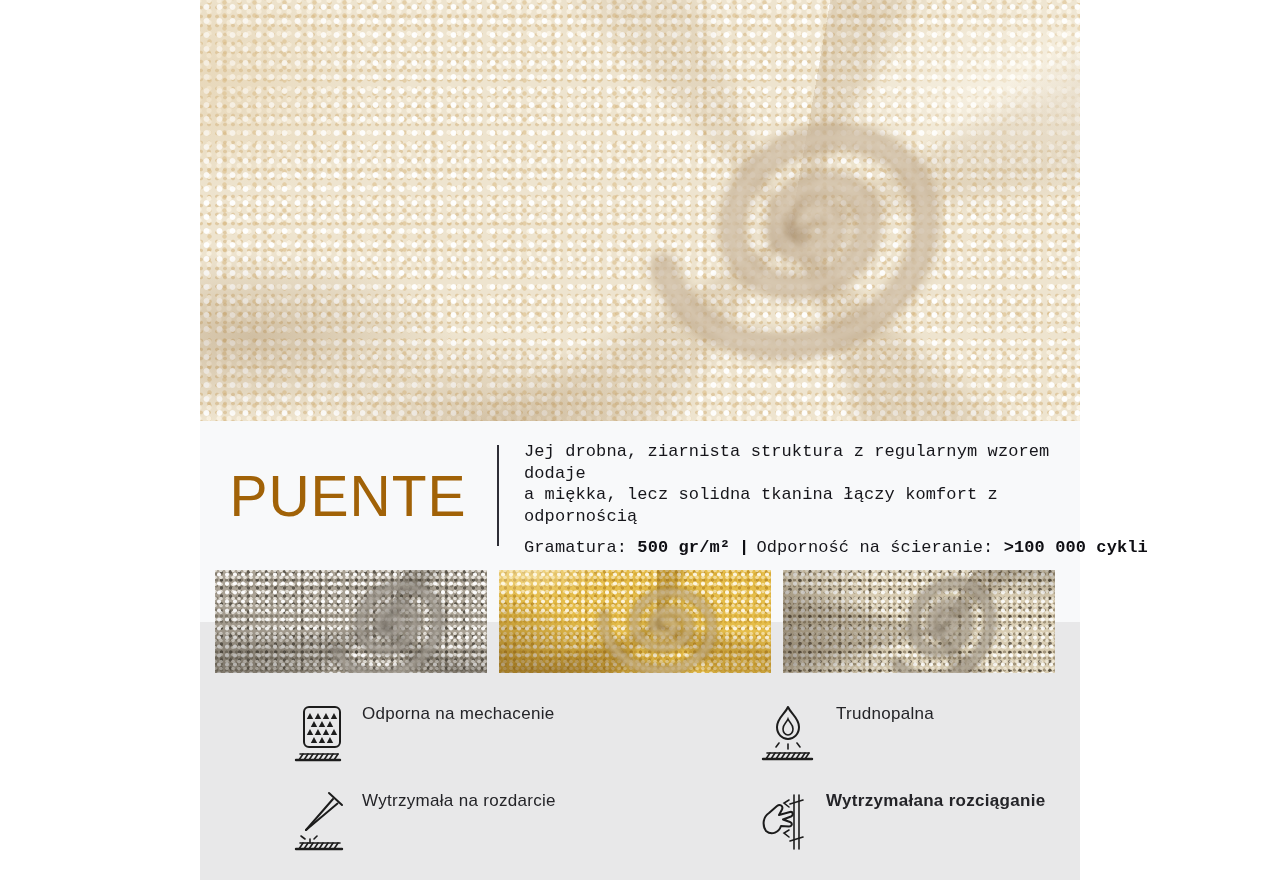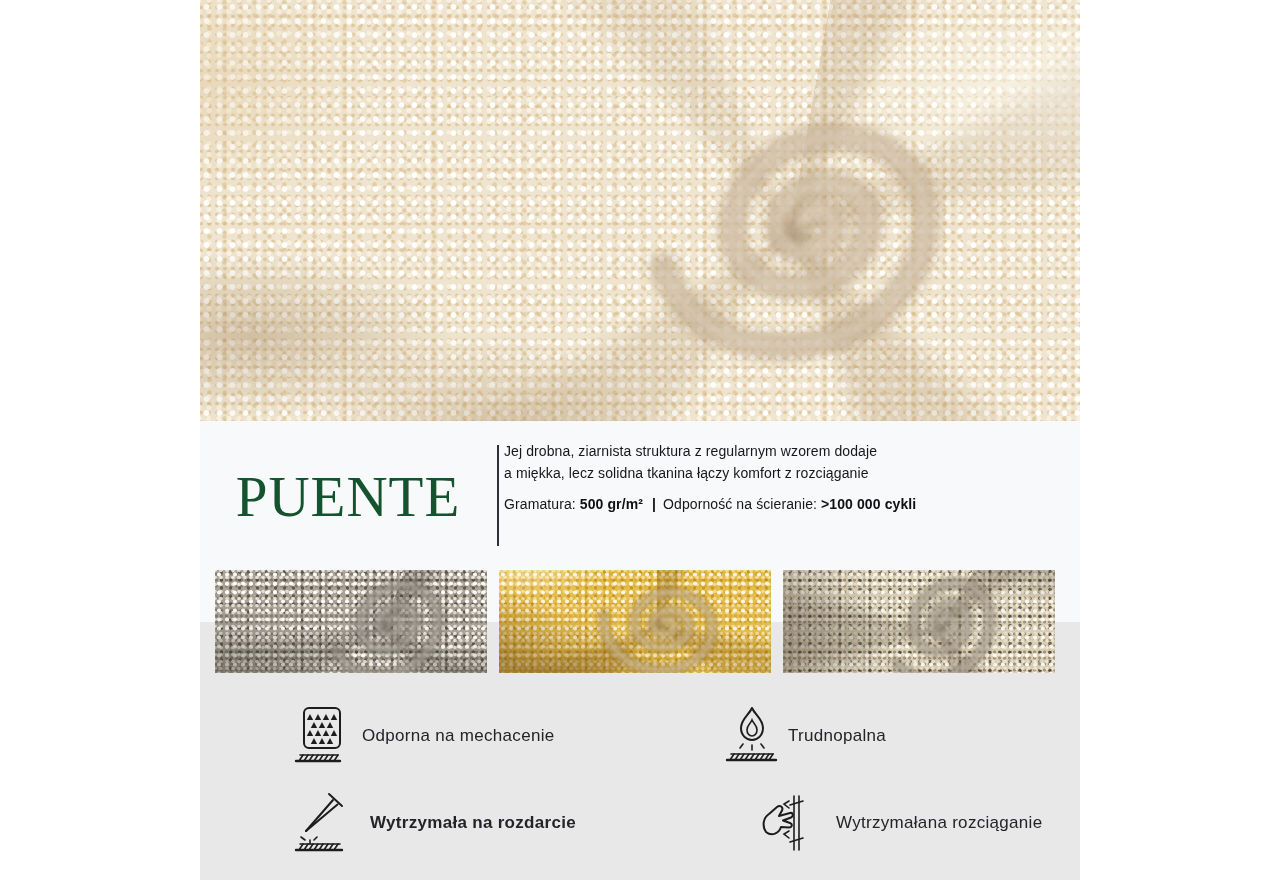--- a/index.html
+++ b/index.html
@@ -30,23 +30,23 @@
       radial-gradient(ellipse 40% 34% at 98% 22%, rgba(255,252,244,0.65), rgba(255,252,244,0) 70%),
       radial-gradient(ellipse 30% 40% at 0% 20%, rgba(221,195,150,0.35), rgba(221,195,150,0) 70%);}
   .spiral{position:absolute;}
 
   
   .panel-light{position:absolute;left:200px;top:421px;width:880px;height:201px;background:#f8f9fa;}
   .panel-gray{position:absolute;left:200px;top:622px;width:880px;height:258px;background:#e8e8e9;}
 
   
   .brand{position:absolute;left:0;top:24px;width:296px;height:102px;display:flex;align-items:center;justify-content:center;
-    font-family:Liberation Serif, serif;font-size:57px;font-weight:400;letter-spacing:1px;color:#14532d;}
+    font-family:Liberation Sans, sans-serif;font-size:57px;font-weight:400;letter-spacing:1px;color:#a16207;}
   .divider{position:absolute;left:297px;top:24px;width:2px;height:101px;background:#2e2e36;}
-  .desc{position:absolute;left:304px;top:20px;width:560px;color:#16161b;font-size:14px;line-height:21.6px;letter-spacing:0.1px;}
+  .desc{position:absolute;left:324px;top:20px;width:560px;color:#16161b;font-size:17px;line-height:21.6px;letter-spacing:0.1px;font-family:Liberation Mono, monospace;}
   .specline{margin-top:10px;white-space:nowrap;}
   .specline b{font-weight:700;color:#0f0f14;}
   .specline .sep{margin:0 7px 0 9px;}
 
   
   .swatch{position:absolute;top:570px;width:272px;height:103px;overflow:hidden;}
   .sw-tex{position:absolute;inset:0;}
   .swatch-gray .sw-tex{background-color:#aaa295;
     background-image:
       radial-gradient(circle, rgba(255,255,255,0.95) 1.6px, rgba(255,255,255,0) 2.3px),
@@ -84,28 +84,28 @@
     background-size:8px 9px,6px 7px,10px 9px,5px 6px;background-position:0 0,3px 4px,2px 6px,4px 1px;}
   .swatch-beige .sw-folds{position:absolute;inset:0;background-image:
       radial-gradient(circle 12px at 57% 60%, rgba(66,54,38,0.5), rgba(66,54,38,0) 80%),
       conic-gradient(from 30deg at 57% 60%, rgba(78,64,46,0.28) 0deg 20deg, rgba(78,64,46,0) 30deg 95deg,
         rgba(78,64,46,0.24) 105deg 125deg, rgba(78,64,46,0) 135deg 220deg,
         rgba(78,64,46,0.22) 230deg 250deg, rgba(78,64,46,0) 260deg 360deg),
       linear-gradient(70deg, rgba(60,50,38,0.30), rgba(60,50,38,0) 40%),
       radial-gradient(ellipse 40% 45% at 100% 0%, rgba(50,42,30,0.28), rgba(50,42,30,0) 70%);}
 
   
-  .feature{position:absolute;height:64px;display:flex;align-items:center;}
+  .feature{position:absolute;height:64px;display:flex;}
   .icon-box{width:56px;height:62px;flex:0 0 auto;}
   .icon-box svg{display:block;}
   .f-label{color:#242428;font-size:17px;letter-spacing:0.3px;}
   .f1{left:294px;top:704px;} .f1 .f-label{margin-left:12px;}
-  .f2{left:724px;top:704px;} .f2 .f-label{margin-left:8px;}
-  .f3{left:294px;top:791px;} .f3 .f-label{margin-left:20px;font-weight:bold;}
-  .f4{left:760px;top:791px;} .f4 .f-label{margin-left:20px;}
+  .f2{left:760px;top:704px;gap:12px;} .f2 .f-label{margin-left:8px;}
+  .f3{left:294px;top:791px;} .f3 .f-label{margin-left:12px;}
+  .f4{left:760px;top:791px;} .f4 .f-label{margin-left:10px;font-weight:bold;}
   .stroke{fill:none;stroke:#1c1c1c;stroke-width:2;stroke-linecap:round;stroke-linejoin:round;}
   .stroke-thin{fill:none;stroke:#1c1c1c;stroke-width:1.6;stroke-linecap:round;}
   .fill-dark{fill:#1c1c1c;stroke:none;}
 </style>
 </head>
 <body>
 
 <div class="stage">
 
   <div class="hero">
@@ -119,21 +119,21 @@
       <path filter="url(#f-hero)" d="M0,0 a6,5 0 0 1 12,0 a10,8.5 0 0 1 -20,0 a16,13.5 0 0 1 32,0 a24,20 0 0 1 -48,0 a34,29 0 0 1 68,0 a47,40 0 0 1 -94,0" fill="none" stroke="rgba(150,118,76,0.75)" stroke-width="7" stroke-linecap="round"></path>
       <path filter="url(#f-hero)" d="M0,0 a6,5 0 0 1 12,0 a10,8.5 0 0 1 -20,0 a16,13.5 0 0 1 32,0 a24,20 0 0 1 -48,0 a34,29 0 0 1 68,0 a47,40 0 0 1 -94,0" fill="none" stroke="rgba(255,250,240,0.85)" stroke-width="3.4" stroke-linecap="round"></path>
     </svg>
   </div>
 
   <div class="panel-light">
     <div class="brand">PUENTE</div>
     <div class="divider"></div>
     <div class="desc">
       <div>Jej drobna, ziarnista struktura z regularnym wzorem dodaje</div>
-      <div>a miękka, lecz solidna tkanina łączy komfort z rozciąganie</div>
+      <div>a miękka, lecz solidna tkanina łączy komfort z odpornością</div>
       <div class="specline">
         <span>Gramatura:</span>
         <b>500 gr/m²</b><b class="sep">|</b><span>Odporność na ścieranie:</span>
         <b>&gt;100 000 cykli</b>
       </div>
     </div>
   </div>
 
   <div class="panel-gray"></div>
 

